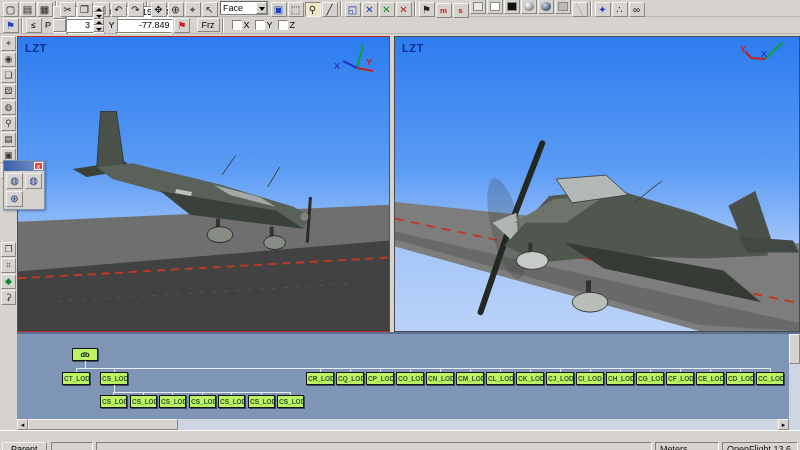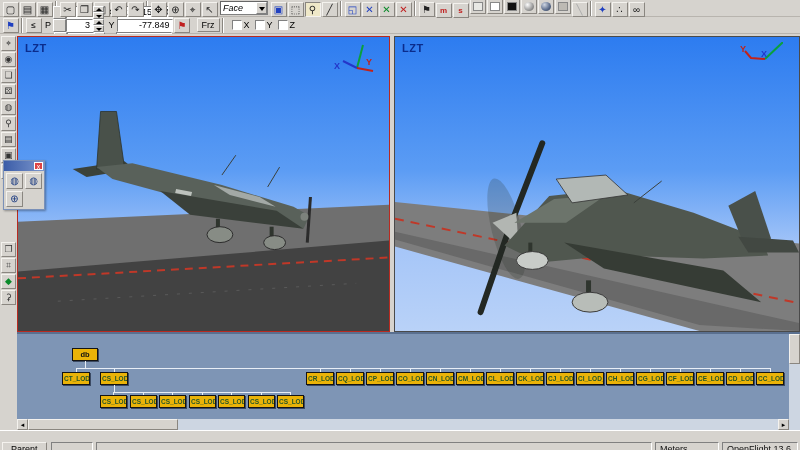--- a/index.html
+++ b/index.html
@@ -14,21 +14,21 @@
   .tb-btn.active { background:#efe8c8; border-top-color:#8a8680; border-left-color:#8a8680; border-right-color:#f4f2ee; border-bottom-color:#f4f2ee; }
   .tb-sep { width:2px; height:15px; margin:0 2px; border-left:1px solid #8a8680; border-right:1px solid #fff; flex:0 0 2px;}
   .c-red { color:#c02020 !important; } .c-green{ color:#0a8a2a !important;} .c-blue{ color:#2040c0 !important;}
   .small { font-size:8px; font-weight:bold; }
   .faint { color:#aaa !important; }
   .swatch::after{ content:""; position:absolute; inset:2px; background:#fff; border:1px solid #888;}
   .sw-light::after{ background:#e8e8e4; } .sw-white::after{ background:#fff; } .sw-black::after{ background:#111; } .sw-gray::after{ background:#bdbab4; }
   .sphere::after{ content:""; position:absolute; inset:2px; border-radius:50%; background:radial-gradient(circle at 35% 30%, #fdfdfd, #9a9a9a 60%, #555); }
   .sphere.dim::after{ background:radial-gradient(circle at 35% 30%, #cfd6e2, #5a6b8a 60%, #2c3850); }
   .face-select { width:48px; height:14px; background:#fff; border:1px solid #808080; border-top-color:#666; border-left-color:#666;
-    font-size:9px; display:flex; align-items:center; padding-left:2px; margin:0 2px; cursor:pointer; position:relative;font-style:italic;}
+    font-size:9px; display:flex; align-items:center; padding-left:2px; margin:0 2px; cursor:pointer; position:relative;}
   .face-select .dd { position:absolute; right:0; top:0; width:11px; height:12px; background:#d6d3ce; border:1px solid #fff; border-right-color:#808080; border-bottom-color:#808080; }
   .face-select .dd::after{ content:""; position:absolute; left:2px; top:4px; border-left:3px solid transparent; border-right:3px solid transparent; border-top:4px solid #000; }
   .spinner { display:flex; align-items:center; margin:0 1px; }
   .spinner .lbl { font-size:9px; margin:0 2px; }
   .dotbtn { width:13px; height:13px; background:#d6d3ce; border:1px solid #fff; border-right-color:#808080; border-bottom-color:#808080; background-image:radial-gradient(#777 18%, transparent 20%); background-size:4px 4px; cursor:pointer;}
   .numfield { height:13px; background:#fff; border:1px solid #808080; border-bottom-color:#fff; border-right-color:#fff; font-size:9px; text-align:right; padding:0 2px 0 1px; font-family:"Liberation Sans",sans-serif;}
   .w26{width:27px;} .w58{width:56px;}
   .updown { display:flex; flex-direction:column; width:11px; height:13px; cursor:pointer;}
   .updown div { flex:1; background:#d6d3ce; border:1px solid #fff; border-right-color:#808080; border-bottom-color:#808080; position:relative;}
   .updown .up::after{ content:""; position:absolute; left:2px; top:1px; border-left:3px solid transparent; border-right:3px solid transparent; border-bottom:3px solid #000;}
@@ -50,21 +50,21 @@
   .vp-left { width:373px; border:1px solid #b82a20; flex:0 0 373px;}
   .vp-split { width:4px; background:#d6d3ce; cursor:col-resize; flex:0 0 4px;}
   .vp-right { flex:1; border:1px solid #4a4a4a; }
   .vp-label { position:absolute; left:7px; top:5px; font-size:11px; font-weight:bold; color:#0b2c8c; letter-spacing:0.5px; z-index:3;}
   .gizmo { position:absolute; top:5px; z-index:3; }
   .gz-l { right:14px; } .gz-r { right:16px; }
   .vp-svg { position:absolute; inset:0; width:100%; height:100%; }
 
   
   .hier { position:relative; height:98px; margin-left:17px; background:#7e95b5; border-top:2px solid #5a7090; overflow:hidden; flex:0 0 98px;}
-  .hnode { position:absolute; height:13px; background:#eab308; border:1px solid #141414; box-shadow:1px 1px 0 rgba(15,25,45,.6);
+  .hnode { position:absolute; height:13px; background:#bef264; border:1px solid #141414; box-shadow:1px 1px 0 rgba(15,25,45,.6);
     font-size:6.5px; font-weight:bold; color:#23552a; line-height:11px; padding-left:1px; overflow:hidden; white-space:nowrap; cursor:pointer;}
   .hnode.root { color:#111; font-size:7.5px; text-align:center; padding-left:0;}
   .hline { position:absolute; height:1px; background:#e8eef6; }
   .vline { position:absolute; width:1px; background:#e8eef6; }
   .hscroll { position:absolute; left:0; right:11px; bottom:0; height:11px; background:#cdd6e2; display:flex;}
   .hs-btn { width:11px; height:11px; background:#d6d3ce; border:1px solid #f4f2ee; border-right-color:#8a8680; border-bottom-color:#8a8680; font-size:7px; line-height:9px; text-align:center; cursor:pointer;}
   .hs-thumb { width:150px; height:11px; background:#d6d3ce; border:1px solid #f4f2ee; border-right-color:#8a8680; border-bottom-color:#8a8680; cursor:grab;}
   .vscroll { position:absolute; top:0; right:0; bottom:0; width:11px; background:#cdd6e2; display:flex; flex-direction:column;}
   .vs-thumb { height:30px; }
 

